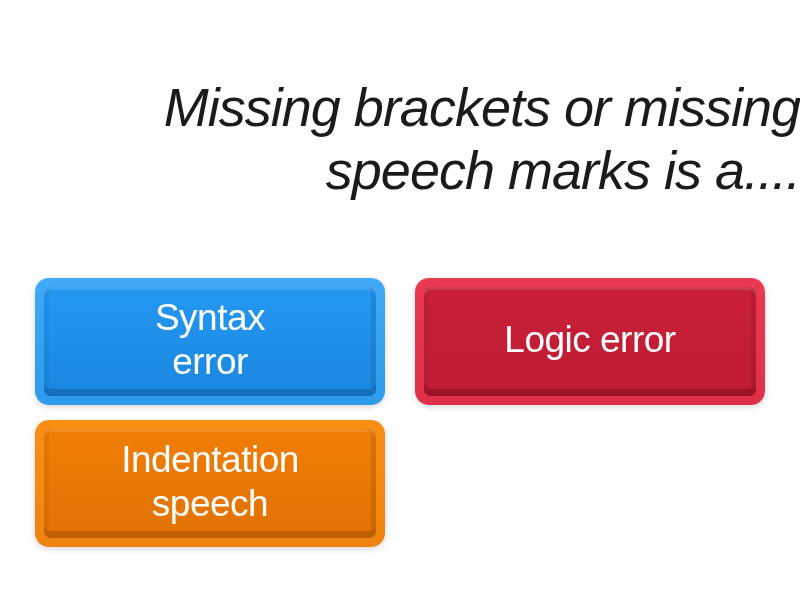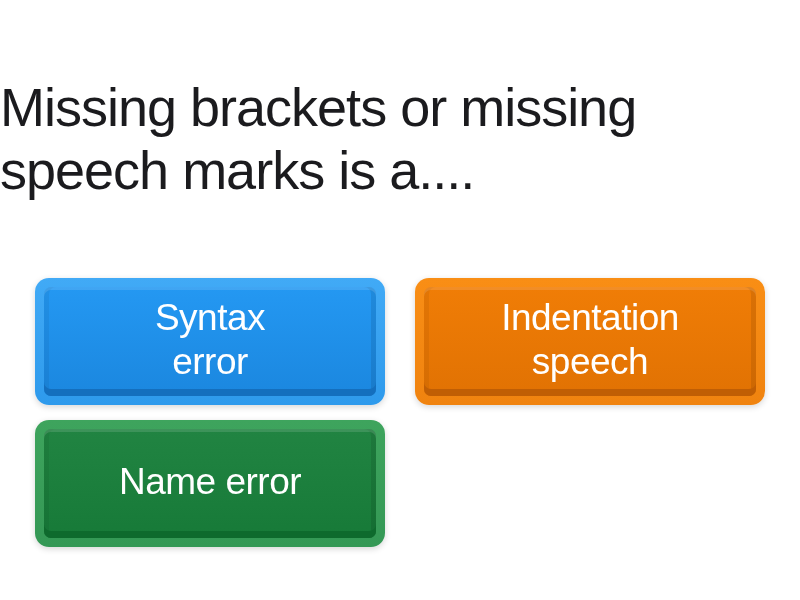--- a/index.html
+++ b/index.html
@@ -9,27 +9,28 @@
     font-family: "Liberation Sans", "DejaVu Sans", sans-serif;
     overflow: hidden;
   }
   .stage { position: relative; width: 800px; height: 600px; background: #ffffff; }
 
   .question-title {
     position: absolute;
     top: 76px;
     left: 0;
     width: 100%;
-    text-align: left;
+    text-align: right;
     font-size: 54px;
     line-height: 63px;
     font-weight: 500;
     letter-spacing: -1px;
     color: #1b1b1e;
     white-space: pre-line;
+    font-style: italic;
   }
 
   .answers-grid {
     position: absolute;
     top: 278px;
     left: 35px;
     width: 730px;
     display: grid;
     grid-template-columns: 350px 350px;
     column-gap: 30px;
@@ -84,28 +85,28 @@
 
   <div class="answers-grid">
 
     <button class="answer-btn" style="--rim: #41AAF6; --rim-dark: #2E9AEC; --panel-top: #2498F2; --panel-bottom: #1B87DF; --chamfer: #146FBE;">
       <span class="answer-inner">
         <span class="answer-label">Syntax
 error</span>
       </span>
     </button>
 
+    <button class="answer-btn" style="--rim: #EA3A52; --rim-dark: #DE3049; --panel-top: #C92039; --panel-bottom: #BE1C33; --chamfer: #9C1427;">
+      <span class="answer-inner">
+        <span class="answer-label">Logic error</span>
+      </span>
+    </button>
 
     <button class="answer-btn" style="--rim: #F98E15; --rim-dark: #F0830F; --panel-top: #F07D06; --panel-bottom: #E17203; --chamfer: #C05E04;">
       <span class="answer-inner">
         <span class="answer-label">Indentation
 speech</span>
       </span>
     </button>
 
-    <button class="answer-btn" style="--rim: #3EA45D; --rim-dark: #349855; --panel-top: #218442; --panel-bottom: #177A38; --chamfer: #0E6A2D;">
-      <span class="answer-inner">
-        <span class="answer-label">Name error</span>
-      </span>
-    </button>
 
   </div>
 </div>
 
 </body></html>

